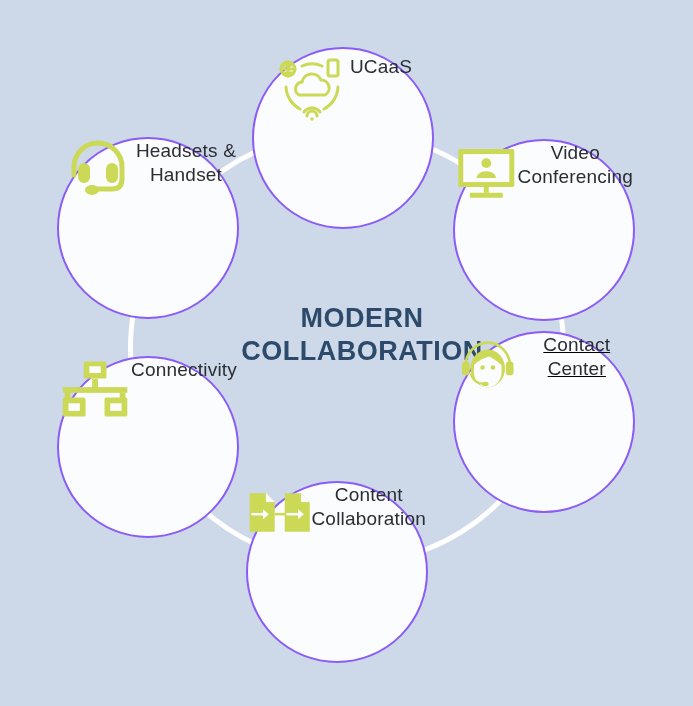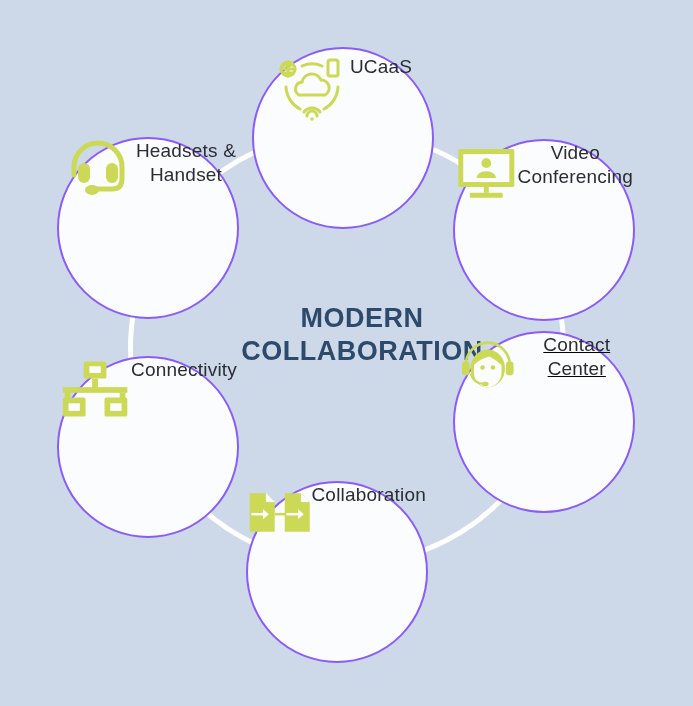--- a/index.html
+++ b/index.html
@@ -108,20 +108,21 @@
     <path d="M22 6 V16 H32" fill="#fbfcfe" stroke="#fbfcfe" stroke-width="1"></path>
     <path d="M44 6 H64 L74 16 V52 H44 Z" fill="#cbd956"></path>
     <path d="M64 6 V16 H74" fill="#fbfcfe" stroke="#fbfcfe" stroke-width="1"></path>
     <path d="M4 31 H20" stroke="#fbfcfe" stroke-width="3"></path>
     <path d="M18 25 L25 31 L18 37 Z" fill="#fbfcfe"></path>
     <path d="M32 31 H46" stroke="#cbd956" stroke-width="3"></path>
     <path d="M46 31 H62" stroke="#fbfcfe" stroke-width="3"></path>
     <path d="M60 25 L67 31 L60 37 Z" fill="#fbfcfe"></path>
   </svg>
   <div class="label">
+    <div>Content</div>
     <div>Collaboration</div>
   </div>
 </div>
 
 <div class="node" style="left:148px; top:447px;">
   <svg class="icon" viewBox="0 0 76 64">
     <rect x="26" y="2" width="24" height="18" rx="2" fill="#cbd956"></rect>
     <rect x="32" y="7" width="12" height="7" fill="#fbfcfe"></rect>
     <rect x="35" y="20" width="6" height="10" fill="#cbd956"></rect>
     <rect x="4" y="29" width="68" height="6" fill="#cbd956"></rect>

